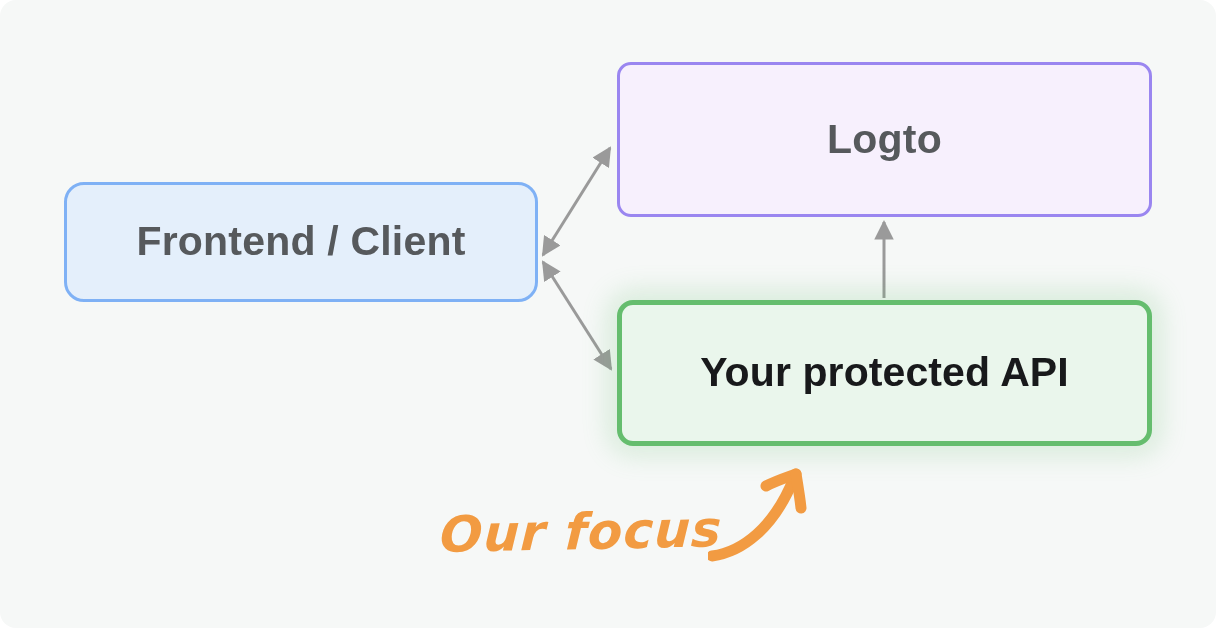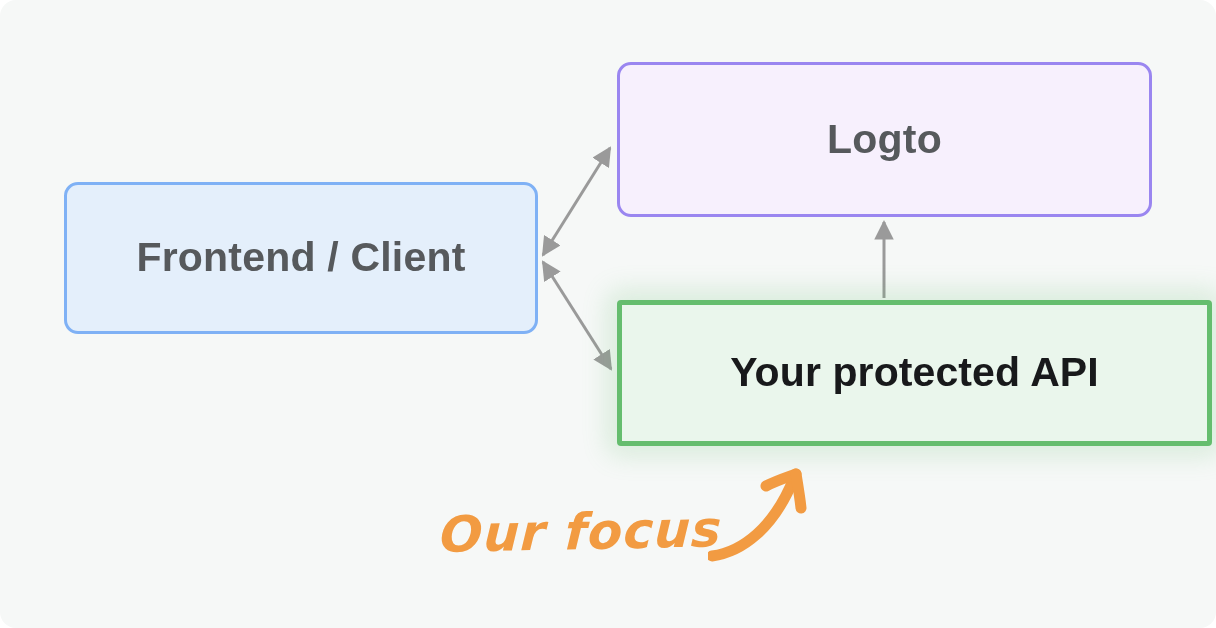--- a/index.html
+++ b/index.html
@@ -49,24 +49,24 @@
     line-height: 1.1;
     white-space: nowrap;
     font-weight: bold;
   }
 
   
   #node-frontend {
     left: 64px;
     top: 182px;
     width: 474px;
-    height: 152px;
+    height: 120px;
     background: #e4effb;
     border: 3px solid #7fb1f5;
-    border-radius: 14px;
+    border-radius: 20px;
   }
   #node-frontend .node-label {
     font-size: 41px;
     color: #56595c;
     letter-spacing: 0.2px;
   }
 
   
   #node-logto {
     left: 617px;
@@ -80,25 +80,25 @@
   #node-logto .node-label {
     font-size: 41px;
     color: #56595c;
     letter-spacing: 0.2px;
   }
 
   
   #node-api {
     left: 617px;
     top: 300px;
-    width: 595px;
+    width: 535px;
     height: 146px;
     background: #eaf6ec;
     border: 5px solid #65bd6e;
-    border-radius: 4px;
+    border-radius: 16px;
     box-shadow: 0 0 26px 10px rgba(101, 189, 110, 0.20);
   }
   #node-api .node-label {
     font-size: 41px;
     color: #18191b;
     letter-spacing: 0.1px;
   }
 
   
   #annotation {

